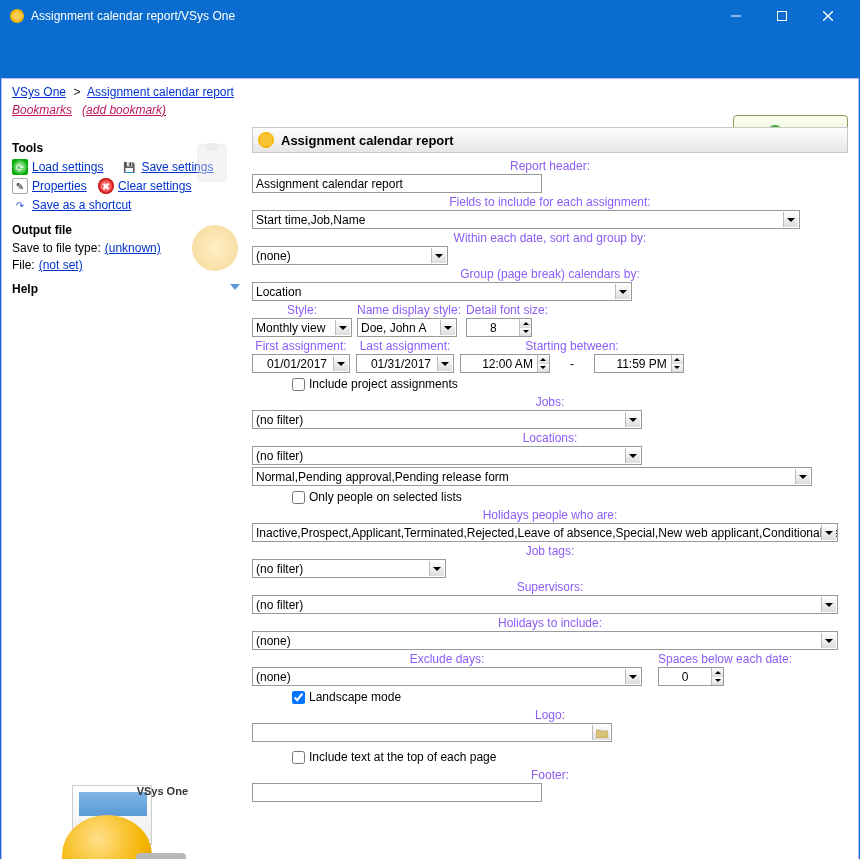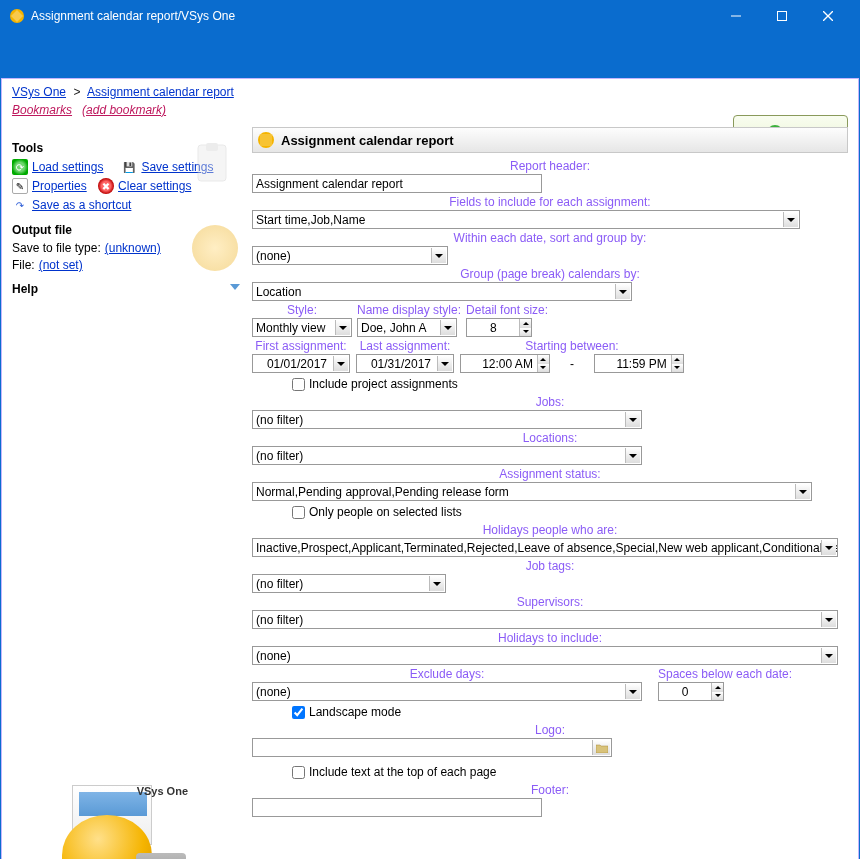--- a/index.html
+++ b/index.html
@@ -278,21 +278,20 @@
 
       <div class="form-row">
           <label class="lbl">Locations:</label>
         <div class="combo" style="width:390px">
             <span>(no filter)</span>
             <span class="dd"></span>
           </div>
         </div>
 
       <div class="form-row">
-          <label class="lbl">Assignment status:</label>
         <div class="combo" style="width:560px">
             <span>Normal,Pending approval,Pending release form</span>
             <span class="dd"></span>
           </div>
         </div>
 
       <div class="chk">
           <input type="checkbox" style="">
           <label>Only people on selected lists</label>
         </div>

